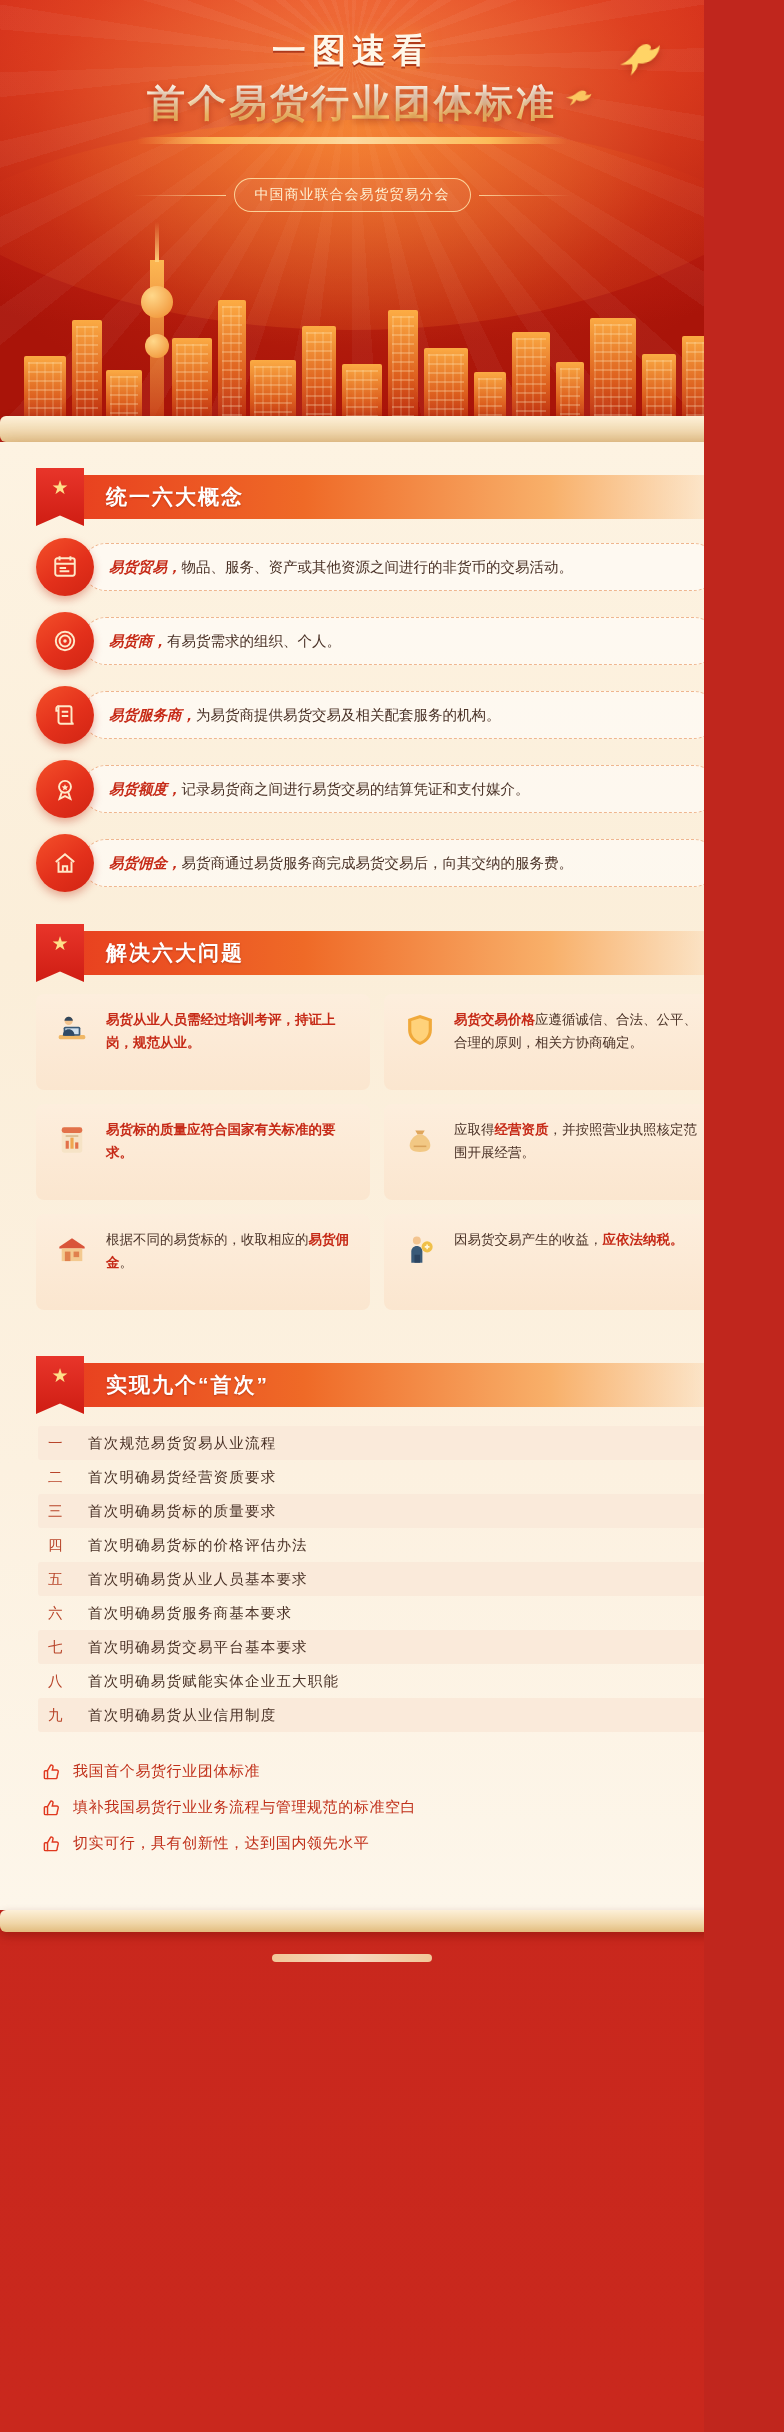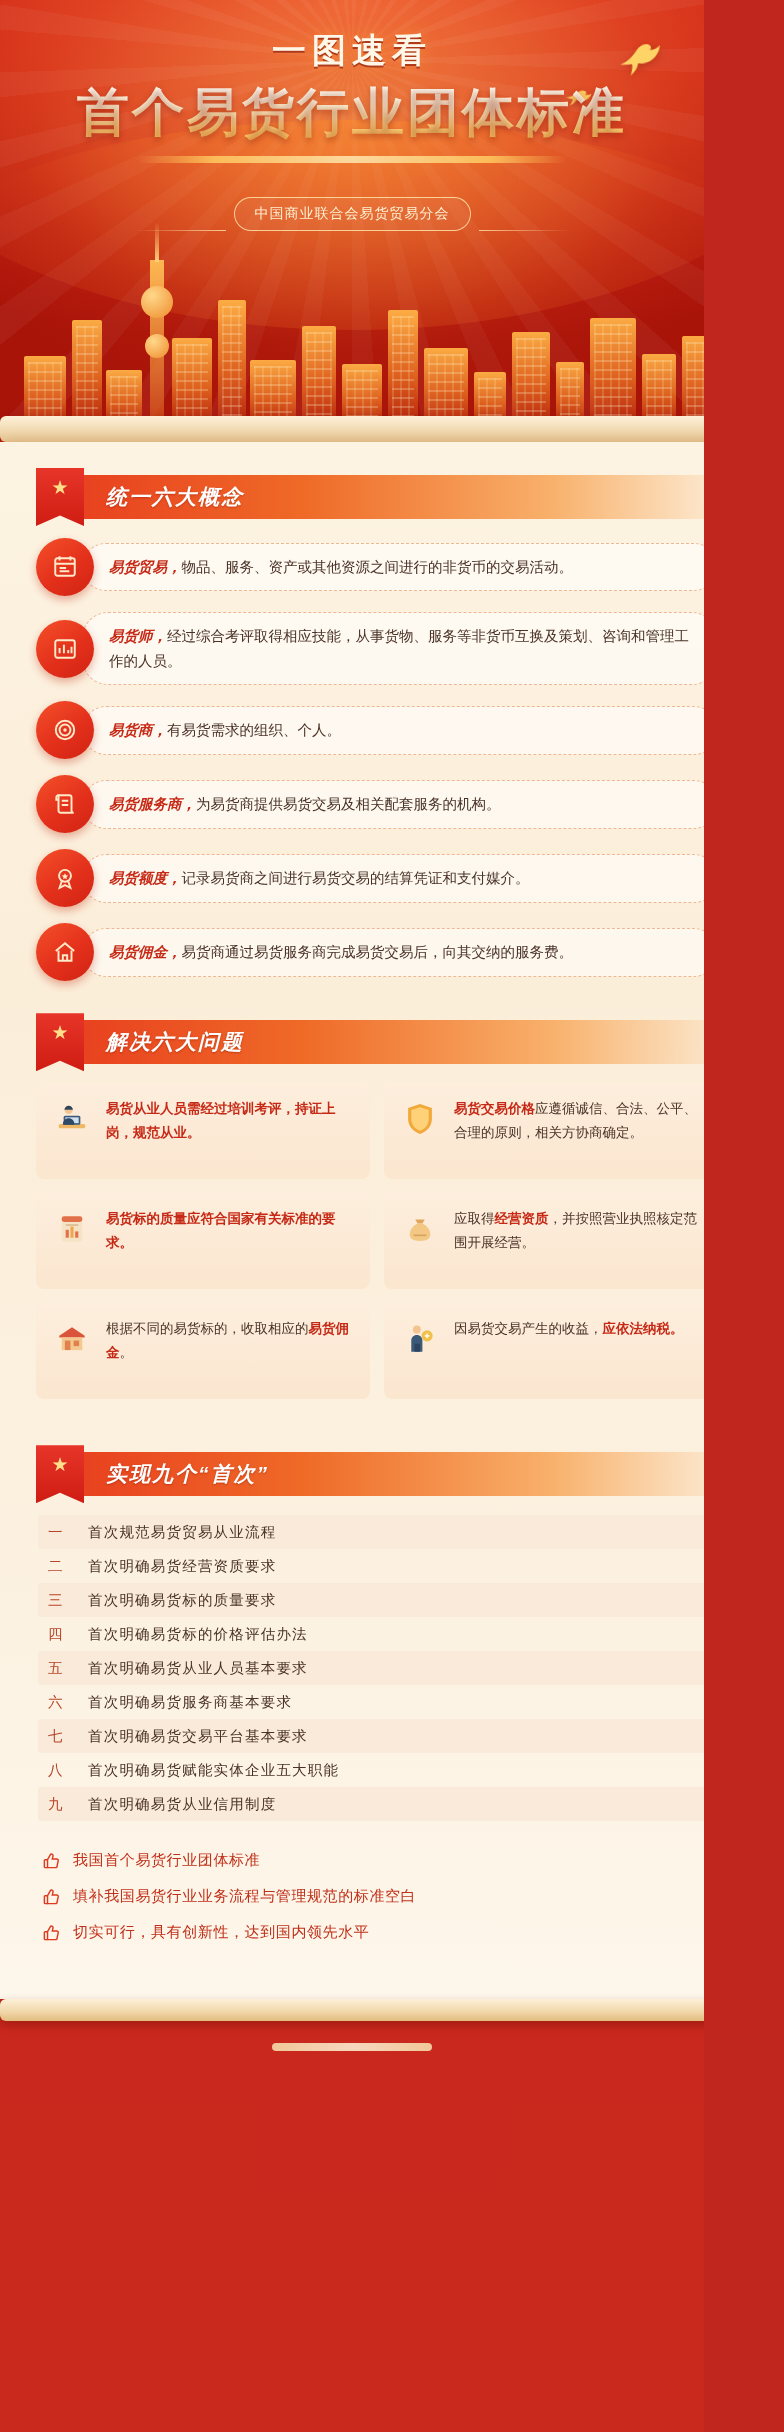--- a/index.html
+++ b/index.html
@@ -66,21 +66,21 @@
   }
   .title-1 {
     font-size: 34px;
     font-weight: bold;
     letter-spacing: 6px;
     color: #fff7e8;
     text-shadow: 0 2px 0 rgba(120,10,0,.55), 0 0 18px rgba(255,170,60,.5);
   }
   .title-2 {
     margin-top: 4px;
-    font-size: 52px;
+    font-size: 38px;
     font-weight: bold;
     letter-spacing: 3px;
     background: linear-gradient(180deg, #ffffff 0%, #fff3d0 42%, #ffd277 72%, #f9b94b 100%);
     -webkit-background-clip: text;
     background-clip: text;
     color: transparent;
     text-shadow: 0 3px 6px rgba(110,10,0,.35);
   }
   .title-underline {
     width: 430px;
@@ -97,21 +97,21 @@
     pointer-events: none;
     filter: drop-shadow(0 2px 4px rgba(120,20,0,.4));
   }
   .dove.d1 { right: 40px; top: 40px; font-size: 40px; transform: rotate(-8deg); }
   .dove.d2 { right: 112px; top: 86px; font-size: 24px; transform: rotate(10deg); opacity: .9; }
 
   .org-row {
     position: relative;
     margin-top: 34px;
     display: flex;
-    align-items: flex-end;
+    align-items: center;
     justify-content: center;
     gap: 8px;
   }
   .org-line {
     width: 92px;
     height: 1px;
     background: linear-gradient(90deg, rgba(255,225,170,0), rgba(255,225,170,.85));
   }
   .org-line.right {
     background: linear-gradient(90deg, rgba(255,225,170,.85), rgba(255,225,170,0));
@@ -232,21 +232,20 @@
   .sec-bar {
     position: relative;
     z-index: 2;
     flex: 1;
     height: 44px;
     margin-left: -12px;
     border-radius: 4px 22px 22px 4px;
     background: linear-gradient(90deg, #e8401f 0%, #ef6a27 35%, #f8b06a 72%, rgba(253,233,206,.25) 100%);
     display: flex;
     align-items: center;
-    font-style: italic;
   }
   .sec-title {
     margin-left: 34px;
     color: #ffffff;
     font-size: 21px;
     font-weight: bold;
     letter-spacing: 2px;
     text-shadow: 0 1px 2px rgba(140,25,0,.45);
   }
 
@@ -449,31 +448,20 @@
           <svg width="26" height="26" viewBox="0 0 24 24" fill="none" stroke="currentColor" stroke-width="1.8">
               <rect x="3" y="4" width="18" height="16" rx="2"></rect>
               <path d="M3 9h18M7 2v4M17 2v4M7 13h6M7 16h9"></path>
             </svg>
         </div>
         <div class="c-body">
           <div class="c-text"><b>易货贸易，</b><span>物品、服务、资产或其他资源之间进行的非货币的交易活动。</span></div>
         </div>
       </div>
 
-      <div class="concept">
-        <div class="c-icon">
-          <svg width="26" height="26" viewBox="0 0 24 24" fill="none" stroke="currentColor" stroke-width="1.8">
-              <rect x="3" y="4" width="18" height="16" rx="2"></rect>
-              <path d="M7 16V11M11 16V8M15 16v-3M18 16v-6"></path>
-            </svg>
-        </div>
-        <div class="c-body">
-          <div class="c-text"><b>易货师，</b><span>经过综合考评取得相应技能，从事货物、服务等非货币互换及策划、咨询和管理工作的人员。</span></div>
-        </div>
-      </div>
 
       <div class="concept">
         <div class="c-icon">
           <svg width="26" height="26" viewBox="0 0 24 24" fill="none" stroke="currentColor" stroke-width="1.8">
               <circle cx="12" cy="12" r="8.5"></circle>
               <circle cx="12" cy="12" r="5"></circle>
               <circle cx="12" cy="12" r="1.6" fill="currentColor" stroke="none"></circle>
             </svg>
         </div>
         <div class="c-body">

